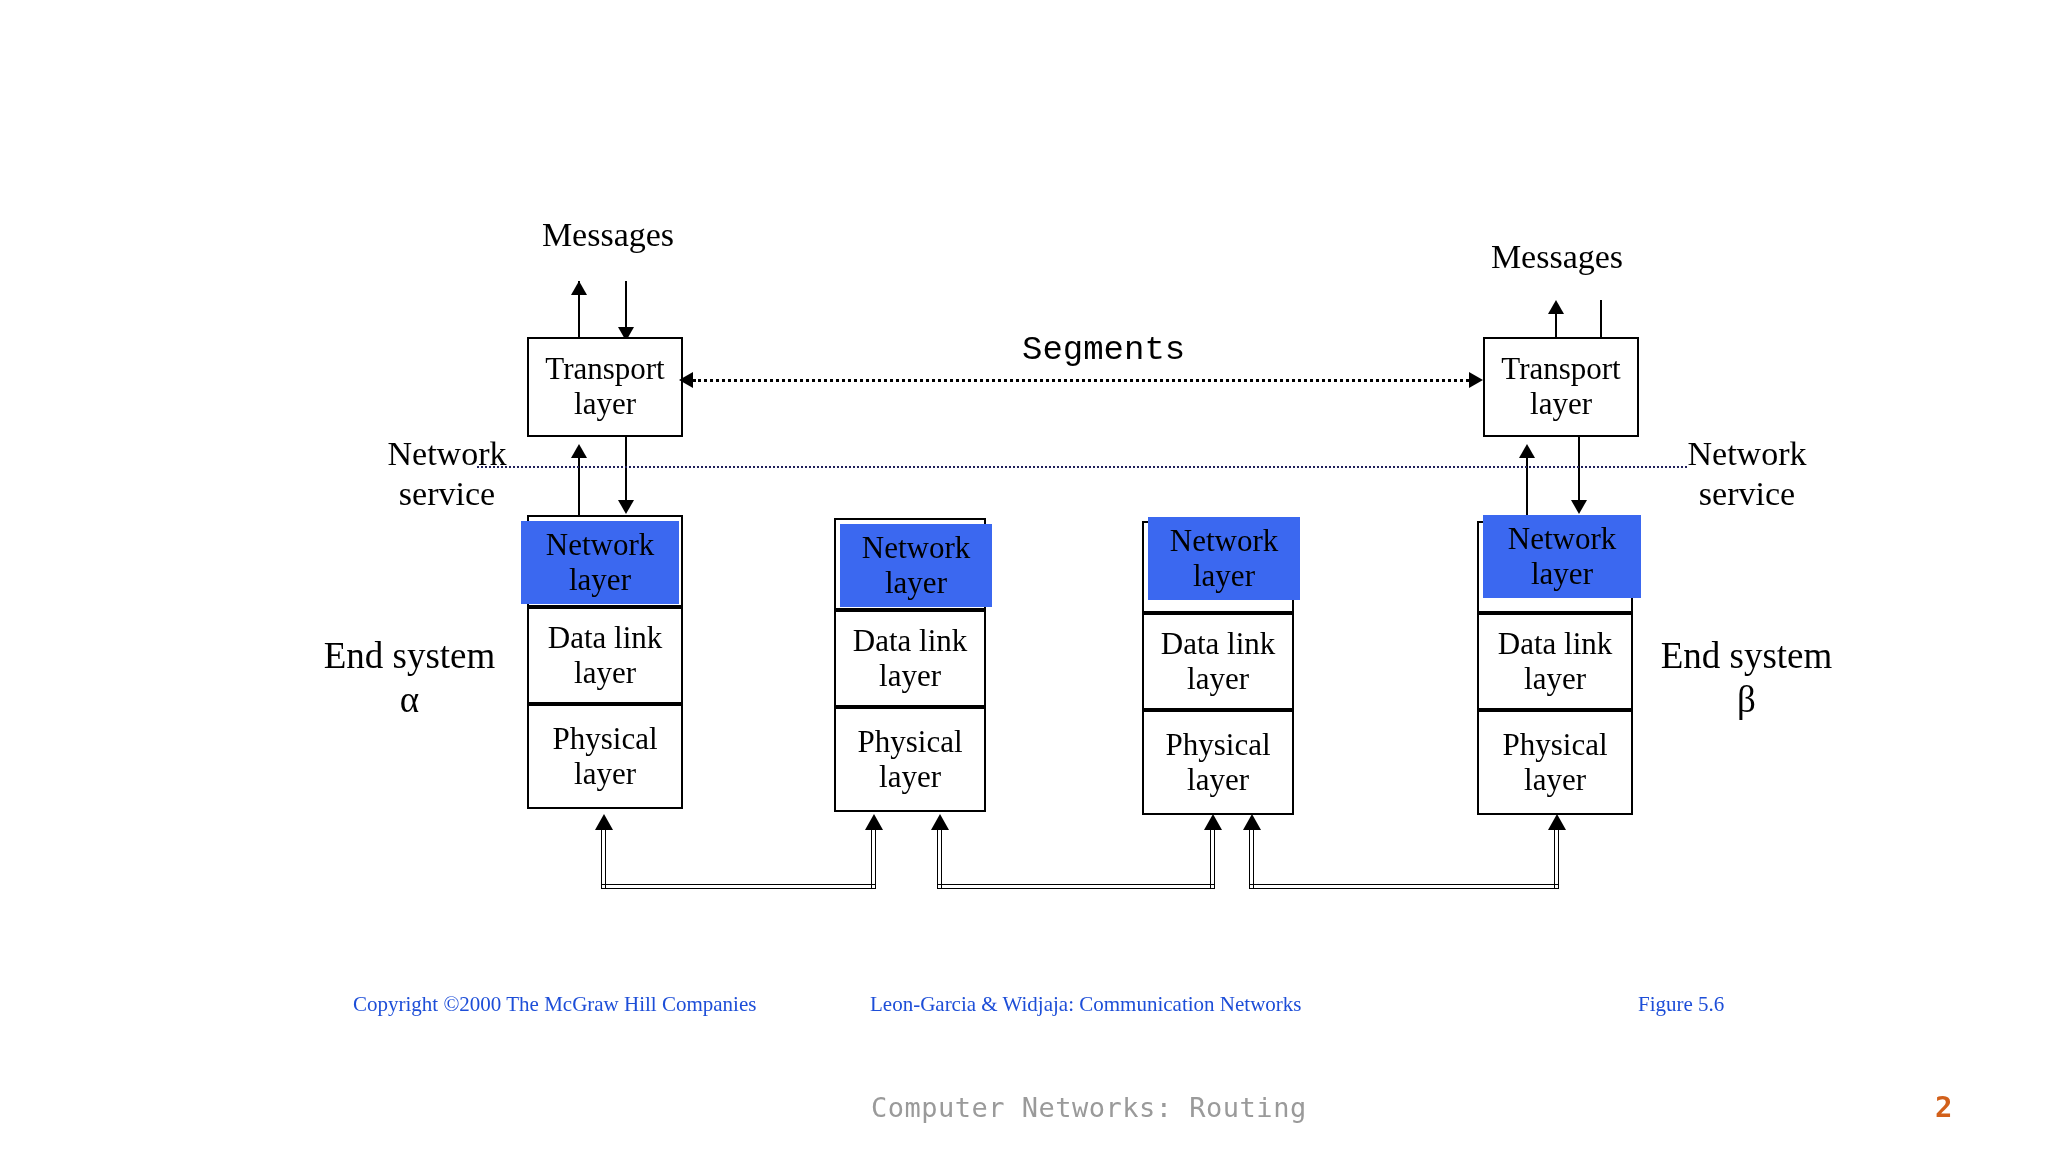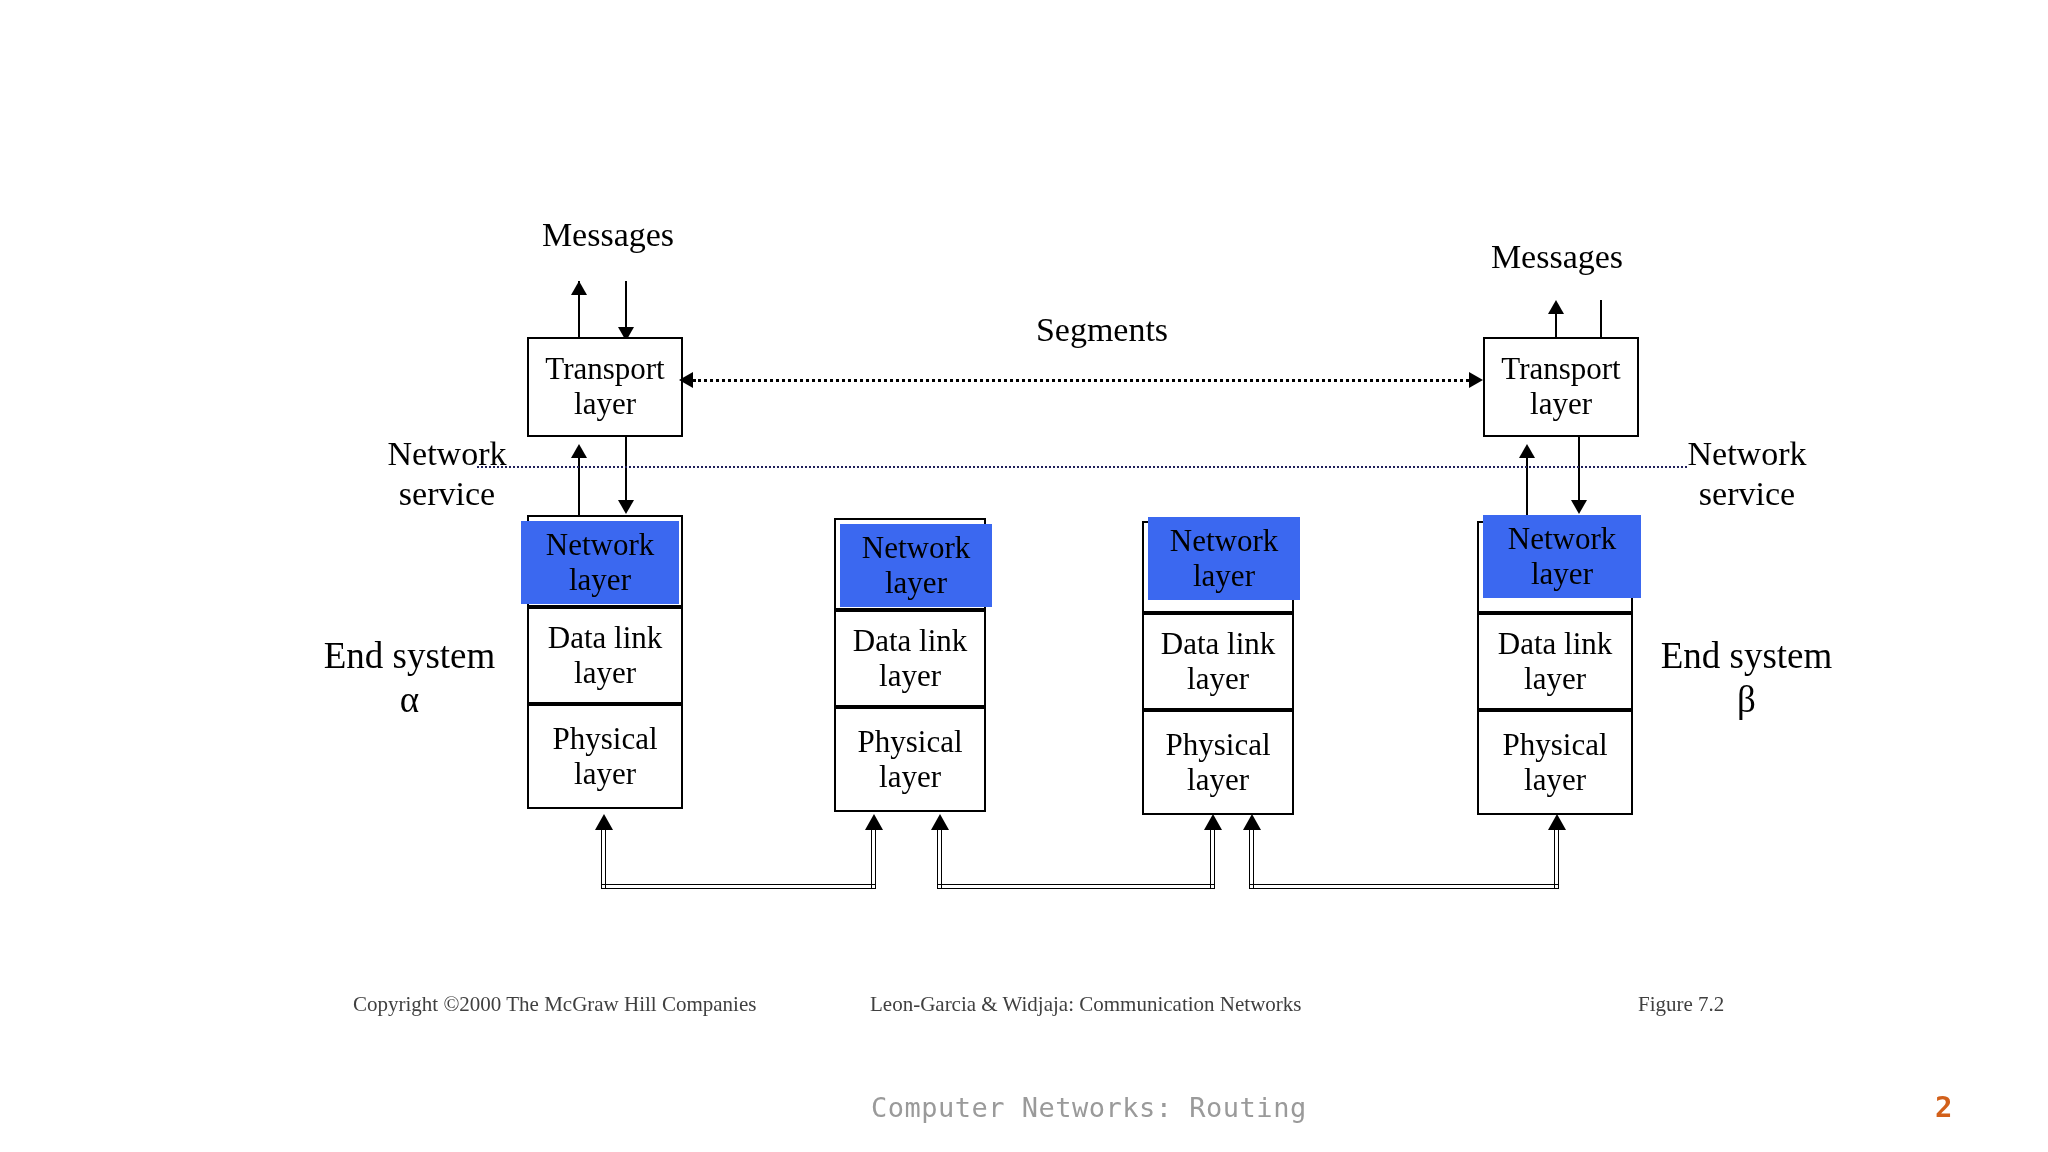--- a/index.html
+++ b/index.html
@@ -106,21 +106,21 @@
     border-left: 9px solid transparent;
     border-right: 9px solid transparent;
     border-bottom: 16px solid #000;
   }
 
   
   .footnote {
     position: absolute;
     font-family: "Liberation Serif", "DejaVu Serif", serif;
     font-size: 21px;
-    color: #404040;
+    color: #1d4ed8;
     white-space: nowrap;
   }
   .footnote .ital { }
 
   .slide-footer {
     position: absolute;
     font-family: "DejaVu Sans Mono", "Liberation Mono", monospace;
     font-size: 27px;
     color: #9a9a9a;
     letter-spacing: 0.5px;
@@ -137,21 +137,21 @@
 </style>
 </head>
 <body>
 
 <div id="slide">
 
   <div class="lbl" style="left:481px; top:215px; width:160px;">Messages</div>
 
   <div class="lbl" style="left:1430px; top:237px; width:160px;">Messages</div>
 
-  <div class="lbl" style="left:975px; top:310px; width:160px;">Segments</div>
+  <div class="lbl" style="left:975px; top:330px; width:160px;font-family:Liberation Mono, monospace;">Segments</div>
 
   <div class="varrow" style="left:531px; top:281px; height:60px;"></div>
   <div class="ahead-up" style="left:524px; top:281px;"></div>
 
   <div class="varrow" style="left:578px; top:281px; height:55px;"></div>
   <div class="ahead-down" style="left:571px; top:327px;"></div>
 
   <div class="pbox" style="left:480px; top:337px; width:156px; height:100px;">
     <span class="txt">
       <span>Transport</span><br>
@@ -316,19 +316,19 @@
   <div class="dbl-v" style="left:1507px; top:830px; height:58px;"></div>
   <div class="link-head" style="left:1501px; top:814px;"></div>
 
   <div class="footnote" style="left:306px; top:992px;">Copyright ©2000 The McGraw Hill Companies</div>
 
   <div class="footnote" style="left:823px; top:992px;">
     <span>Leon-Garcia &amp; Widjaja:</span>
     <span class="ital">Communication Networks</span>
   </div>
 
-  <div class="footnote" style="left:1591px; top:992px;">Figure 7.2</div>
+  <div class="footnote" style="left:1591px; top:992px;">Figure 5.6</div>
 
   <div class="slide-footer" style="left:824px; top:1092px;">Computer Networks: Routing</div>
 
   <div class="page-num" style="left:1888px; top:1090px;">2</div>
 
 </div>
 
 </body></html>

